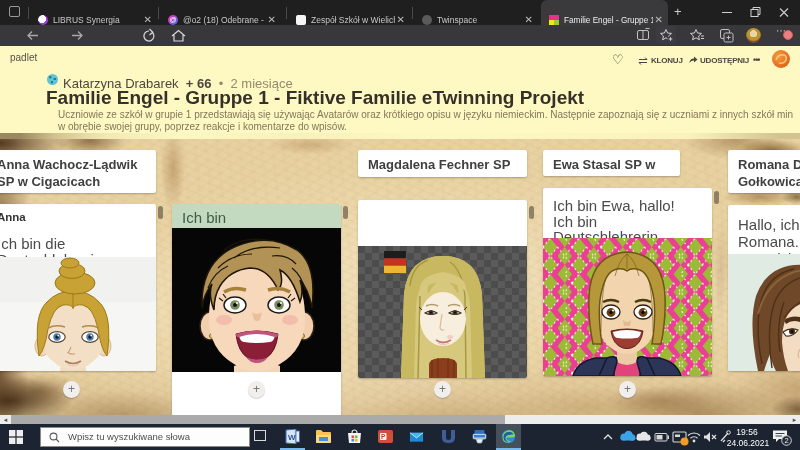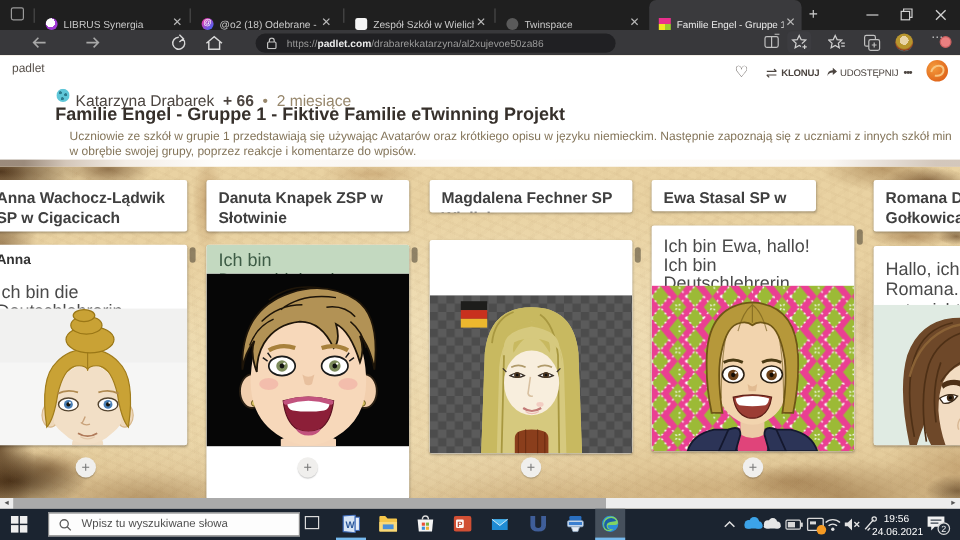--- a/index.html
+++ b/index.html
@@ -11,21 +11,21 @@
 .tab .ttl{white-space:nowrap;overflow:hidden}
 .tabx{color:#bbb;font-size:10px;margin-left:auto;margin-right:5px;padding-left:2px}
 .tdiv{position:absolute;top:7px;width:1px;height:12px;background:#4a4a4a}
 .activetab{background:#3a3a3d;border-radius:6px 6px 0 0;color:#ececec;font-size:8.2px}
 .favic{width:10px;height:10px;border-radius:50%;margin:0 5px 0 8px;flex:0 0 auto}
 
 #toolbar{left:0;top:25px;width:800px;height:21px;background:#38383b}
 .navic{position:absolute;top:2px;font-size:11px;color:#d8d8d8}
 #urlbox{position:absolute;left:213px;top:2.5px;width:300px;height:16px;background:#202023;border-radius:8px;color:#9a9a9a;font-size:8.5px;line-height:16px;padding-left:26px;white-space:nowrap}
 
-#phead{left:0;top:46px;width:800px;height:93px;background:#ffffff}
+#phead{left:0;top:46px;width:800px;height:93px;background:#fef9c3}
 
 #board{left:0;top:139px;width:800px;height:276px;overflow:hidden}
 .card{position:absolute;background:#fff;border-radius:2px;box-shadow:0 1px 2px rgba(0,0,0,.25);overflow:hidden}
 .hcard{font-weight:bold;font-size:13px;color:#3f3f3f;padding:6px 10px;line-height:17px}
 .pill{position:absolute;width:5px;height:13px;border-radius:3px;background:rgba(70,62,48,.55)}
 .plus{position:absolute;width:17px;height:17px;border-radius:50%;background:#f0efed;box-shadow:0 1px 1px rgba(0,0,0,.2);color:#777;font-size:12px;text-align:center;line-height:16px}
 .ctext{font-size:15px;color:#4a4a4a;line-height:15.5px;padding:9px 27px 0 10px}
 .ctitle{font-weight:bold;font-size:11.5px;color:#333;padding:7px 10px 0 10px}
 
 #hscroll{left:0;top:415px;width:800px;height:9px;background:#ededed}
@@ -80,27 +80,20 @@
     </svg>
   </div>
 
   <div id="toolbar" class="abs">
     <svg style="position:absolute;left:0;top:0" width="210" height="21" viewBox="0 0 210 21">
       <path d="M38,10.5 L28,10.5 M32,6.5 L28,10.5 L32,14.5" stroke="#a8a8a8" stroke-width="1.3" fill="none"></path>
       <path d="M72,10.5 L82,10.5 M78,6.5 L82,10.5 L78,14.5" stroke="#a8a8a8" stroke-width="1.3" fill="none"></path>
       <path d="M149,6 A 5 5 0 1 0 152.5,7.5 M149.5,4 L152.8,7.3 L149.5,10" stroke="#d8d8d8" stroke-width="1.2" fill="none"></path>
       <path d="M172,11 L178.5,5.5 L185,11 M174,10 L174,16 L183,16 L183,10" stroke="#d8d8d8" stroke-width="1.2" fill="none"></path>
     </svg>
-    <div id="urlbox">
-      <svg style="position:absolute;left:9px;top:3.5px" width="9" height="10" viewBox="0 0 9 10">
-        <rect x="1" y="4" width="7" height="5.5" rx="1" fill="none" stroke="#c2c2c2" stroke-width="1"></rect>
-        <path d="M2.5,4 L2.5,2.8 A 2 2 0 0 1 6.5,2.8 L6.5,4" stroke="#c2c2c2" stroke-width="1" fill="none"></path>
-      </svg>
-      https://<span style="color:#ececec;font-weight:bold">padlet.com</span>/drabarekkatarzyna/al2xujevoe50za86
-    </div>
     <svg style="position:absolute;left:636px;top:3px" width="14" height="14" viewBox="0 0 14 14">
       <rect x="1.5" y="2.5" width="11" height="9" rx="1.5" fill="none" stroke="#c0c0c0" stroke-width="1"></rect>
       <path d="M7,2.5 L7,11.5" stroke="#c0c0c0" stroke-width="1"></path>
       <path d="M9.5,0.5 L13.5,0.5" stroke="#c0c0c0" stroke-width="1"></path>
     </svg>
     <span style="position:absolute;left:656px;top:1px;width:20px;height:18px;background:#3c3c40;border-radius:4px"></span>
     <svg style="position:absolute;left:659px;top:3px" width="15" height="15" viewBox="0 0 15 15">
       <path d="M7,1.5 L8.6,5 L12.5,5.4 L9.6,8 L10.4,11.8 L7,9.8 L3.6,11.8 L4.4,8 L1.5,5.4 L5.4,5 Z" fill="none" stroke="#cfcfcf" stroke-width="1"></path>
       <circle cx="11.5" cy="11" r="3" fill="#3c3c40"></circle>
         <path d="M11.5,9.2 L11.5,12.8 M9.7,11 L13.3,11" stroke="#cfcfcf" stroke-width="1"></path>
@@ -118,31 +111,31 @@
     <span class="navic" style="left:776px;top:0px;font-size:10px;color:#c5c5c5">⋯</span>
     <span style="position:absolute;left:783px;top:5px;width:10px;height:10px;border-radius:50%;background:#ea8080;border:1px solid #c85f5f"></span>
   </div>
 
   <div id="phead" class="abs">
     <div style="position:absolute;left:10px;top:6px;font-size:10px;color:#57504a">padlet</div>
     <div style="position:absolute;left:0;bottom:0;width:800px;height:6px;background:
       linear-gradient(to right, rgba(74,44,16,.55) 0 20px, rgba(120,80,38,.32) 55px, rgba(180,138,88,.15) 105px, rgba(233,213,169,.05) 180px, rgba(200,162,112,.09) 300px, rgba(233,213,169,.03) 430px, rgba(205,168,120,.08) 690px, rgba(110,70,32,.3) 780px)"></div>
     <div style="position:absolute;left:47px;top:28px;width:11px;height:11px;border-radius:50%;background:radial-gradient(circle at 30% 30%, #2a7a8c 1px, transparent 1.5px), radial-gradient(circle at 70% 45%, #2a7a8c 1px, transparent 1.5px), radial-gradient(circle at 45% 75%, #2a7a8c 1px, transparent 1.5px), #5ec6d8"></div>
     <div style="position:absolute;left:63px;top:29.5px;font-size:13px;color:#4c4540">Katarzyna Drabarek&nbsp;&nbsp;<b>+ 66</b>&nbsp;&nbsp;<span style="color:#97876c">•&nbsp;&nbsp;2 miesiące</span></div>
-    <div style="position:absolute;left:46px;top:41px;font-size:15px;font-weight:bold;color:#36302b">Familie Engel - Gruppe 1 - Fiktive Familie eTwinning Projekt</div>
+    <div style="position:absolute;left:46px;top:41px;font-size:19px;font-weight:bold;color:#36302b">Familie Engel - Gruppe 1 - Fiktive Familie eTwinning Projekt</div>
     <div style="position:absolute;left:58px;top:63px;width:745px;font-size:10px;color:#84755a;line-height:11.5px">Uczniowie ze szkół w grupie 1 przedstawiają się używając Avatarów oraz krótkiego opisu w języku niemieckim. Następnie zapoznają się z uczniami z innych szkół min w obrębie swojej grupy, poprzez reakcje i komentarze do wpisów.</div>
     <span style="position:absolute;left:612px;top:6px;font-size:13px;color:#4c4540">♡</span>
     <svg style="position:absolute;left:638px;top:11px" width="10" height="8" viewBox="0 0 10 8">
         <path d="M1,2.5 L9,2.5 M7,0.5 L9,2.5 M1,5.5 L9,5.5 M3,7.5 L1,5.5" stroke="#4c4540" stroke-width="1" fill="none"></path>
       </svg>
     <span style="position:absolute;left:651px;top:10px;font-size:8px;color:#4c4540;font-weight:bold;letter-spacing:-.2px">KLONUJ</span>
     <svg style="position:absolute;left:689px;top:10px" width="9" height="8" viewBox="0 0 9 8">
         <path d="M5,0.5 L8.5,3.5 L5,6.5 L5,4.5 Q1.5,4.5 0.5,7.5 Q0.5,2.5 5,2.5 Z" fill="#4c4540"></path>
       </svg>
-    <span style="position:absolute;left:700px;top:10px;font-size:8px;color:#4c4540;font-weight:normal;letter-spacing:-.2px">UDOSTĘPNIJ</span>
+    <span style="position:absolute;left:700px;top:10px;font-size:8px;color:#4c4540;font-weight:bold;letter-spacing:-.2px">UDOSTĘPNIJ</span>
     <span style="position:absolute;left:753px;top:9px;font-size:9px;color:#4c4540;font-weight:bold;letter-spacing:-1px">•••</span>
     <span style="position:absolute;left:772px;top:4px;width:18px;height:18px;border-radius:50%;background:radial-gradient(circle at 35% 35%,#f49b3c,#d9530f)"></span>
     <svg style="position:absolute;left:772px;top:4px" width="18" height="18" viewBox="0 0 18 18">
         <path d="M4,10 Q6,4 12,5 Q15,6 14,10 Q12,14 7,13" stroke="#f8c580" stroke-width="1.6" fill="none"></path>
       </svg>
   </div>
 
   <div id="board" class="abs">
     <div id="parch" style="position:absolute;left:0;top:0;width:800px;height:276px;background:
       repeating-linear-gradient(23deg, rgba(130,90,45,.03) 0 2px, transparent 2px 7px),
@@ -169,21 +162,20 @@
       radial-gradient(ellipse 90px 50px at 800px 250px, rgba(150,105,55,.35), transparent 70%),
       radial-gradient(ellipse 40px 20px at 798px 270px, rgba(60,36,14,.6), transparent 68%),
       radial-gradient(ellipse 420px 150px at 420px 140px, rgba(250,241,212,.5), transparent 75%),
       radial-gradient(ellipse 260px 110px at 120px 170px, rgba(246,234,198,.45), transparent 75%),
       radial-gradient(ellipse 200px 90px at 770px 150px, rgba(244,230,192,.4), transparent 75%),
       radial-gradient(ellipse 300px 60px at 300px 250px, rgba(248,238,205,.35), transparent 75%),
       linear-gradient(to bottom, transparent 225px, rgba(150,105,55,.1) 252px, rgba(140,95,45,.16) 276px),
       linear-gradient(#e9d2a2,#e9d2a2)"></div>
 
     <div class="card hcard" style="left:-13px;top:11px;width:169px;height:43px">Anna Wachocz-Lądwik SP w Cigacicach</div>
-    <div class="card hcard" style="left:172px;top:11px;width:169px;height:43px">Danuta Knapek ZSP w Słotwinie</div>
     <div class="card hcard" style="left:358px;top:11px;width:169px;height:27px">Magdalena Fechner SP Wielichowo</div>
     <div class="card hcard" style="left:543px;top:11px;width:137px;height:26px">Ewa Stasal SP w Rusi</div>
     <div class="card hcard" style="left:728px;top:11px;width:169px;height:43px">Romana Dworczak SP Gołkowicach</div>
 
     <div class="card" style="left:-13px;top:65px;width:169px;height:167px">
       <div class="ctitle">Anna</div>
       <div class="ctext" style="padding-top:13px">Ich bin die Deutschlehrerin.</div>
       <div style="position:absolute;left:0;top:53px;width:169px;height:114px" id="av1"><svg width="169" height="114" viewBox="0 0 169 114">
         <rect width="169" height="114" fill="#f6f6f5"></rect>
         <rect x="0" y="0" width="169" height="45" fill="#f1f1f0"></rect>

